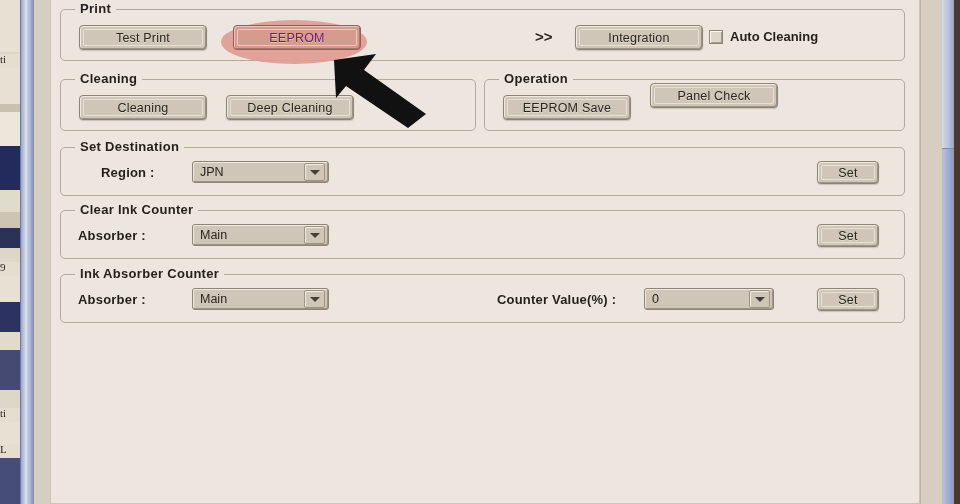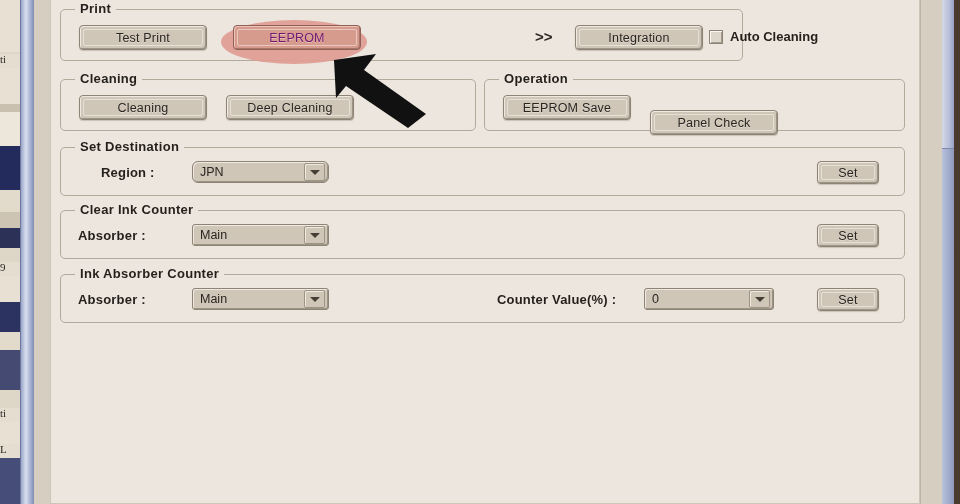--- a/index.html
+++ b/index.html
@@ -299,21 +299,21 @@
     <div class="band" style="top:422px;height:22px;background:#e7e0d3;"></div>
     <div class="frag" style="top:444px;height:14px;">L</div>
     <div class="band" style="top:458px;height:46px;background:#474d79;"></div>
   </div>
 
   <div class="left-scroll"></div>
   <div class="left-gutter"></div>
 
   <div id="dialog">
 
-    <div class="group" style="left:9px; top:14px; width:683px; height:52px;text-align:right;">
+    <div class="group" style="left:9px; top:14px; width:845px; height:52px;text-align:right;">
       <div class="legend">Print</div>
 
       <div class="btn inner-frame" style="left:18px; top:15px; width:128px; height:25px;">
         <span>Test Print</span>
       </div>
 
       <div class="btn inner-frame highlight" style="left:172px; top:15px; width:128px; height:25px; z-index:5;">
         <span>EEPROM</span>
       </div>
 
@@ -342,31 +342,31 @@
       </div>
     </div>
 
     <div class="group" style="left:433px; top:84px; width:421px; height:52px;">
       <div class="legend">Operation</div>
 
       <div class="btn inner-frame" style="left:18px; top:15px; width:128px; height:25px;">
         <span>EEPROM Save</span>
       </div>
 
-      <div class="btn inner-frame" style="left:165px; top:30px; width:128px; height:25px;">
+      <div class="btn inner-frame" style="left:165px; top:3px; width:128px; height:25px;">
         <span>Panel Check</span>
       </div>
     </div>
 
     <div class="group" style="left:9px; top:152px; width:845px; height:49px;">
       <div class="legend">Set Destination</div>
 
       <div class="flabel" style="left:17px; top:17px;margin-left:23px;">Region :</div>
 
-      <div class="combo" style="left:131px; top:13px; width:137px;border-radius:6px;">
+      <div class="combo" style="left:131px; top:13px; width:137px;">
         <span class="cval">JPN</span>
         <span class="carrowbox">
           <span class="carrow"></span>
         </span>
       </div>
 
       <div class="btn inner-frame" style="left:756px; top:13px; width:62px; height:23px;">
         <span>Set</span>
       </div>
     </div>

